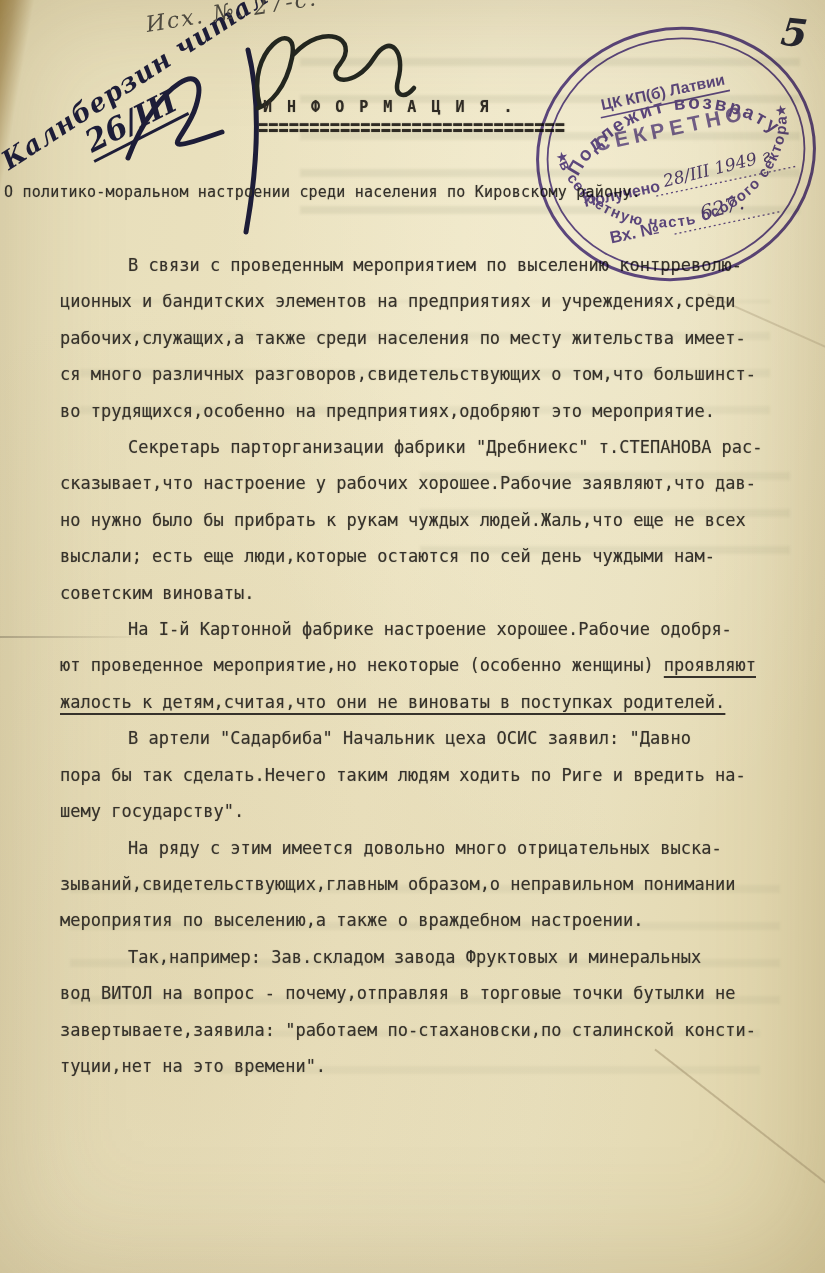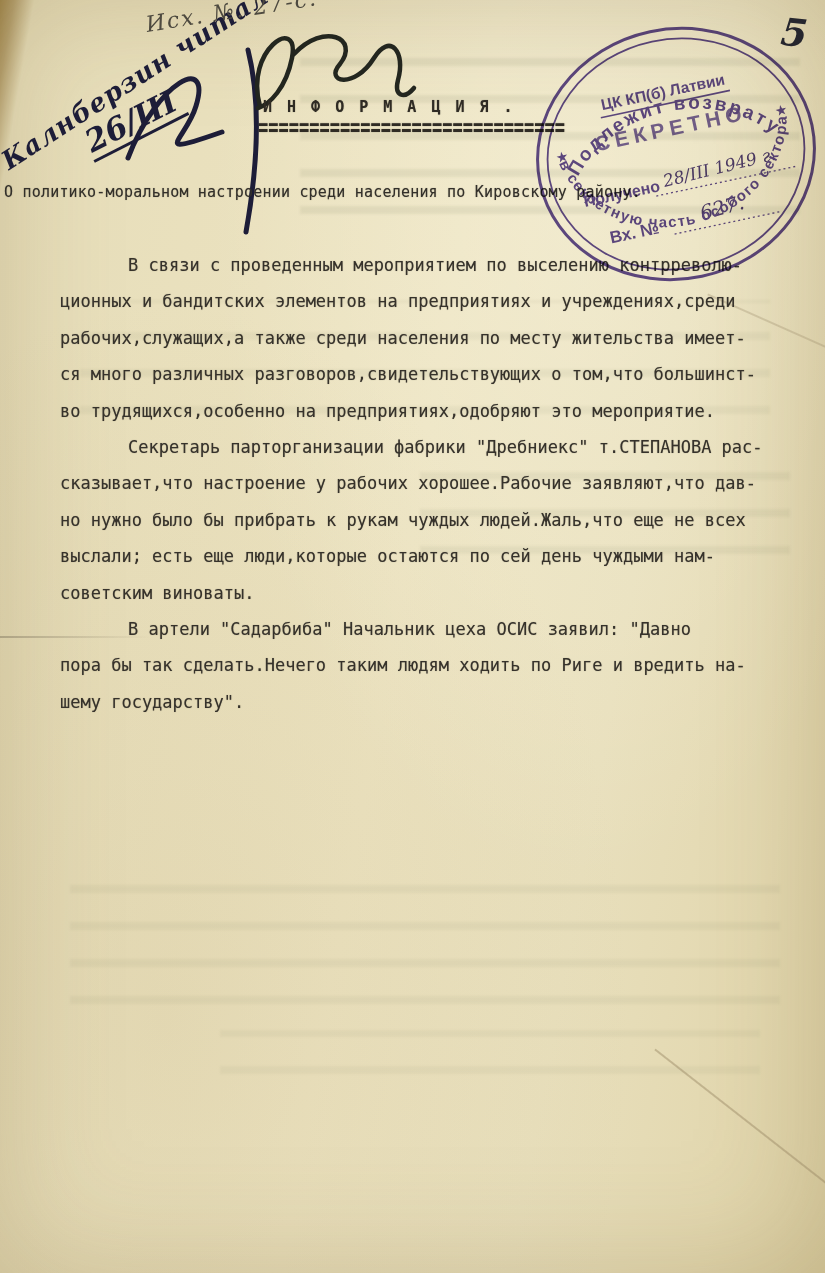--- a/index.html
+++ b/index.html
@@ -73,23 +73,33 @@
     <p>В связи с проведенным мероприятием по выселению контрреволю-
 ционных и бандитских элементов на предприятиях и учреждениях,среди
 рабочих,служащих,а также среди населения по месту жительства имеет-
 ся много различных разговоров,свидетельствующих о том,что большинст-
 во трудящихся,особенно на предприятиях,одобряют это мероприятие.</p>
     <p>Секретарь парторганизации фабрики "Дребниекс" т.СТЕПАНОВА рас-
 сказывает,что настроение у рабочих хорошее.Рабочие заявляют,что дав-
 но нужно было бы прибрать к рукам чуждых людей.Жаль,что еще не всех
 выслали; есть еще люди,которые остаются по сей день чуждыми нам-
 советским виноваты.</p>
+    <p><span>На I-й Картонной фабрике настроение хорошее.Рабочие одобря-
+ют проведенное мероприятие,но некоторые (особенно женщины) </span><span class="u">проявляют
+жалость к детям,считая,что они не виноваты в поступках родителей.</span></p>
     <p>В артели "Садарбиба" Начальник цеха ОСИС заявил: "Давно
 пора бы так сделать.Нечего таким людям ходить по Риге и вредить на-
 шему государству".</p>
+    <p>На ряду с этим имеется довольно много отрицательных выска-
+зываний,свидетельствующих,главным образом,о неправильном понимании
+мероприятия по выселению,а также о враждебном настроении.</p>
+    <p>Так,например: Зав.складом завода Фруктовых и минеральных
+вод ВИТОЛ на вопрос - почему,отправляя в торговые точки бутылки не
+завертываете,заявила: "работаем по-стахановски,по сталинской консти-
+туции,нет на это времени".</p>
   </div>
 
   <svg class="stamp" viewBox="0 0 302 302">
     <g transform="rotate(-12 148 150)">
       <ellipse cx="148" cy="150" rx="139" ry="125" fill="none" stroke="#533d92" stroke-width="3"></ellipse>
       <ellipse cx="148" cy="150" rx="129" ry="115" fill="none" stroke="#533d92" stroke-width="1.8"></ellipse>
       <defs>
         <path id="arcTop" d="M 28,192 A 122,104 0 0 1 268,192" fill="none"></path>
         <path id="arcBottom" d="M 32,137 A 118,104 0 0 0 264,137" fill="none"></path>
       </defs>

